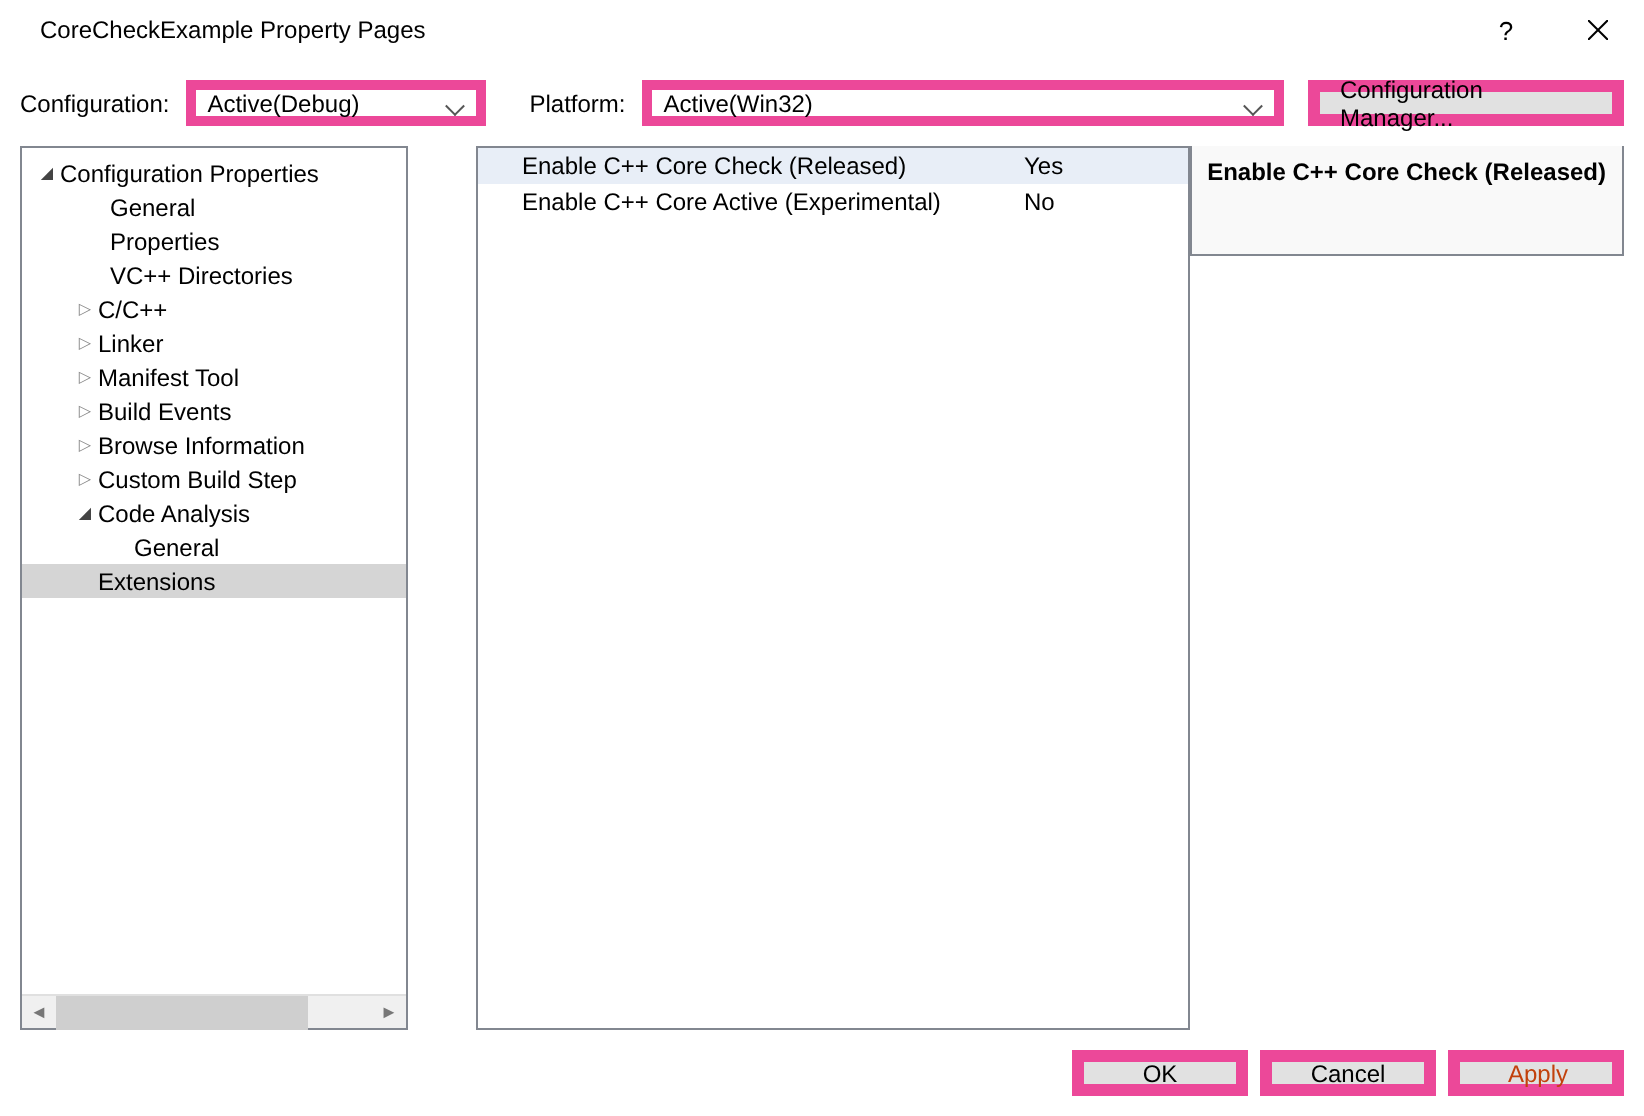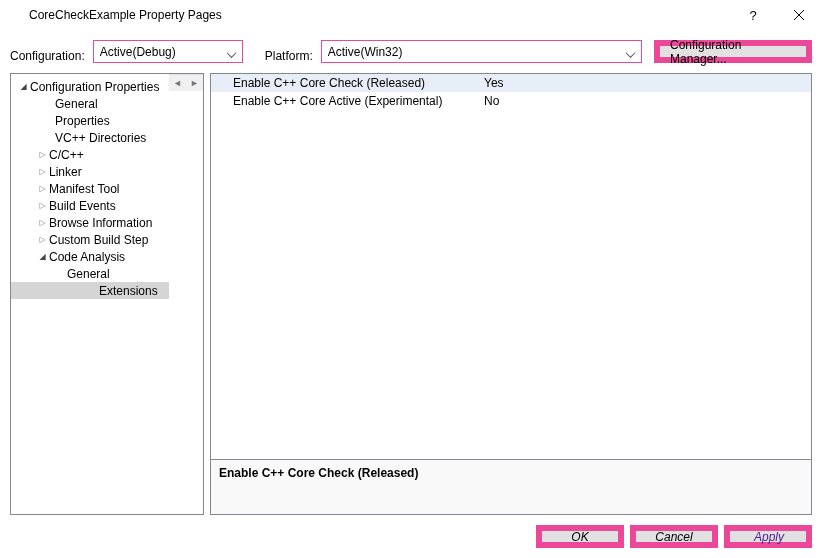--- a/index.html
+++ b/index.html
@@ -11,41 +11,40 @@
       width: 822px;
       height: 558px;
       overflow: hidden;
       display: flex;
       flex-direction: column;
     }
     .titlebar {
       display: flex;
       align-items: center;
       height: 30px;
-      padding-left: 0;
-      margin-left: 29px;
+      padding-left: 20px;
     }
     .titlebar-title { flex: 1; }
     .titlebar-btn {
       width: 46px;
       height: 30px;
       display: flex;
       align-items: center;
       justify-content: center;
       font-size: 13px;
     }
     .config-row {
       display: flex;
-      align-items: flex-end;
+      align-items: center;
       padding: 10px 10px 10px 10px;
       gap: 6px;
     }
     .lbl { margin-right: 2px; }
     .dropdown {
-      border: 1px solid #ec4899;
+      border: 5px solid #ec4899;
       background: #fff;
       height: 23px;
       display: flex;
       align-items: center;
       justify-content: space-between;
       padding: 0 4px 0 6px;
     }
     .dd-conf { width: 150px; }
     .dd-plat { width: 321px; }
     .chev {
@@ -63,34 +62,34 @@
     .btn {
       border: 6px solid #ec4899;
       background: #e1e1e1;
       height: 23px;
       padding: 0 10px;
       display: flex;
       align-items: center;
       justify-content: center;
       min-width: 70px;
     }
-    .btn.disabled { color: #4c1d95; padding-left: 12px; }
+    .btn.disabled { color: #c2410c; padding-left: 12px; }
     .btn-cfgmgr { width: 158px; }
     .content {
       display: flex;
       flex: 1;
       padding: 0 10px 4px 10px;
       gap: 6px;
       min-height: 0;
     }
     .tree-panel {
       width: 194px;
       border: 1px solid #828790;
       display: flex;
-      flex-direction: row;
+      flex-direction: column;
       position: relative;
     }
     .tree-body {
       flex: 1;
       overflow: hidden;
       padding-top: 4px;
     }
     .tree-node {
       display: flex;
       align-items: center;
@@ -128,21 +127,22 @@
     .sb-arrow {
       width: 17px; height: 17px;
       display: flex; align-items: center; justify-content: center;
       font-size: 9px; color: #777;
     }
     .sb-track { flex:1; height: 17px; position: relative; }
     .sb-thumb { position:absolute; left:0; top:0; height:17px; width:80%; background:#cfcfcf; }
     .right-panel {
       flex: 1;
       display: flex;
-      flex-direction: column;
+      flex-direction: row;
+      margin-left: 28px;
     }
     .prop-grid {
       flex: 1;
       border: 1px solid #828790;
       background: #fff;
     }
     .prop-row {
       display: flex;
       height: 18px;
       align-items: center;
@@ -160,21 +160,21 @@
       padding: 6px 8px;
       height: 55px;
     }
     .desc-title { font-weight: bold; }
     .bottom-row {
       display: flex;
       justify-content: flex-end;
       gap: 6px;
       padding: 6px 10px 10px 10px;
     }
-    .bottom-row .btn { width: 88px; font-style: italic; }
+    .bottom-row .btn { width: 88px; }
   </style>
 </head>
 <body>
 
 <div class="titlebar">
   <span class="titlebar-title">CoreCheckExample Property Pages</span>
   <div class="titlebar-btn">?</div>
   <div class="titlebar-btn">
     <svg width="10" height="10" viewBox="0 0 10 10">
         <line x1="0" y1="0" x2="10" y2="10" stroke="#000" stroke-width="1"></line>
@@ -241,21 +241,21 @@
           <span class="glyph closed"></span>
           <span>Custom Build Step</span>
         </div>
       <div class="tree-node d2g">
           <span class="glyph open"></span>
           <span>Code Analysis</span>
         </div>
       <div class="tree-node" style="padding-left:56px">
           <span>General</span>
         </div>
-      <div class="tree-node selected" style="padding-left:88px">
+      <div class="tree-node selected" style="padding-left:38px">
           <span>Extensions</span>
         </div>
     </div>
     <div class="scrollbar-h">
       <div class="sb-arrow">◄</div>
       <div class="sb-track">
           <div class="sb-thumb"></div>
         </div>
       <div class="sb-arrow">►</div>
     </div>

